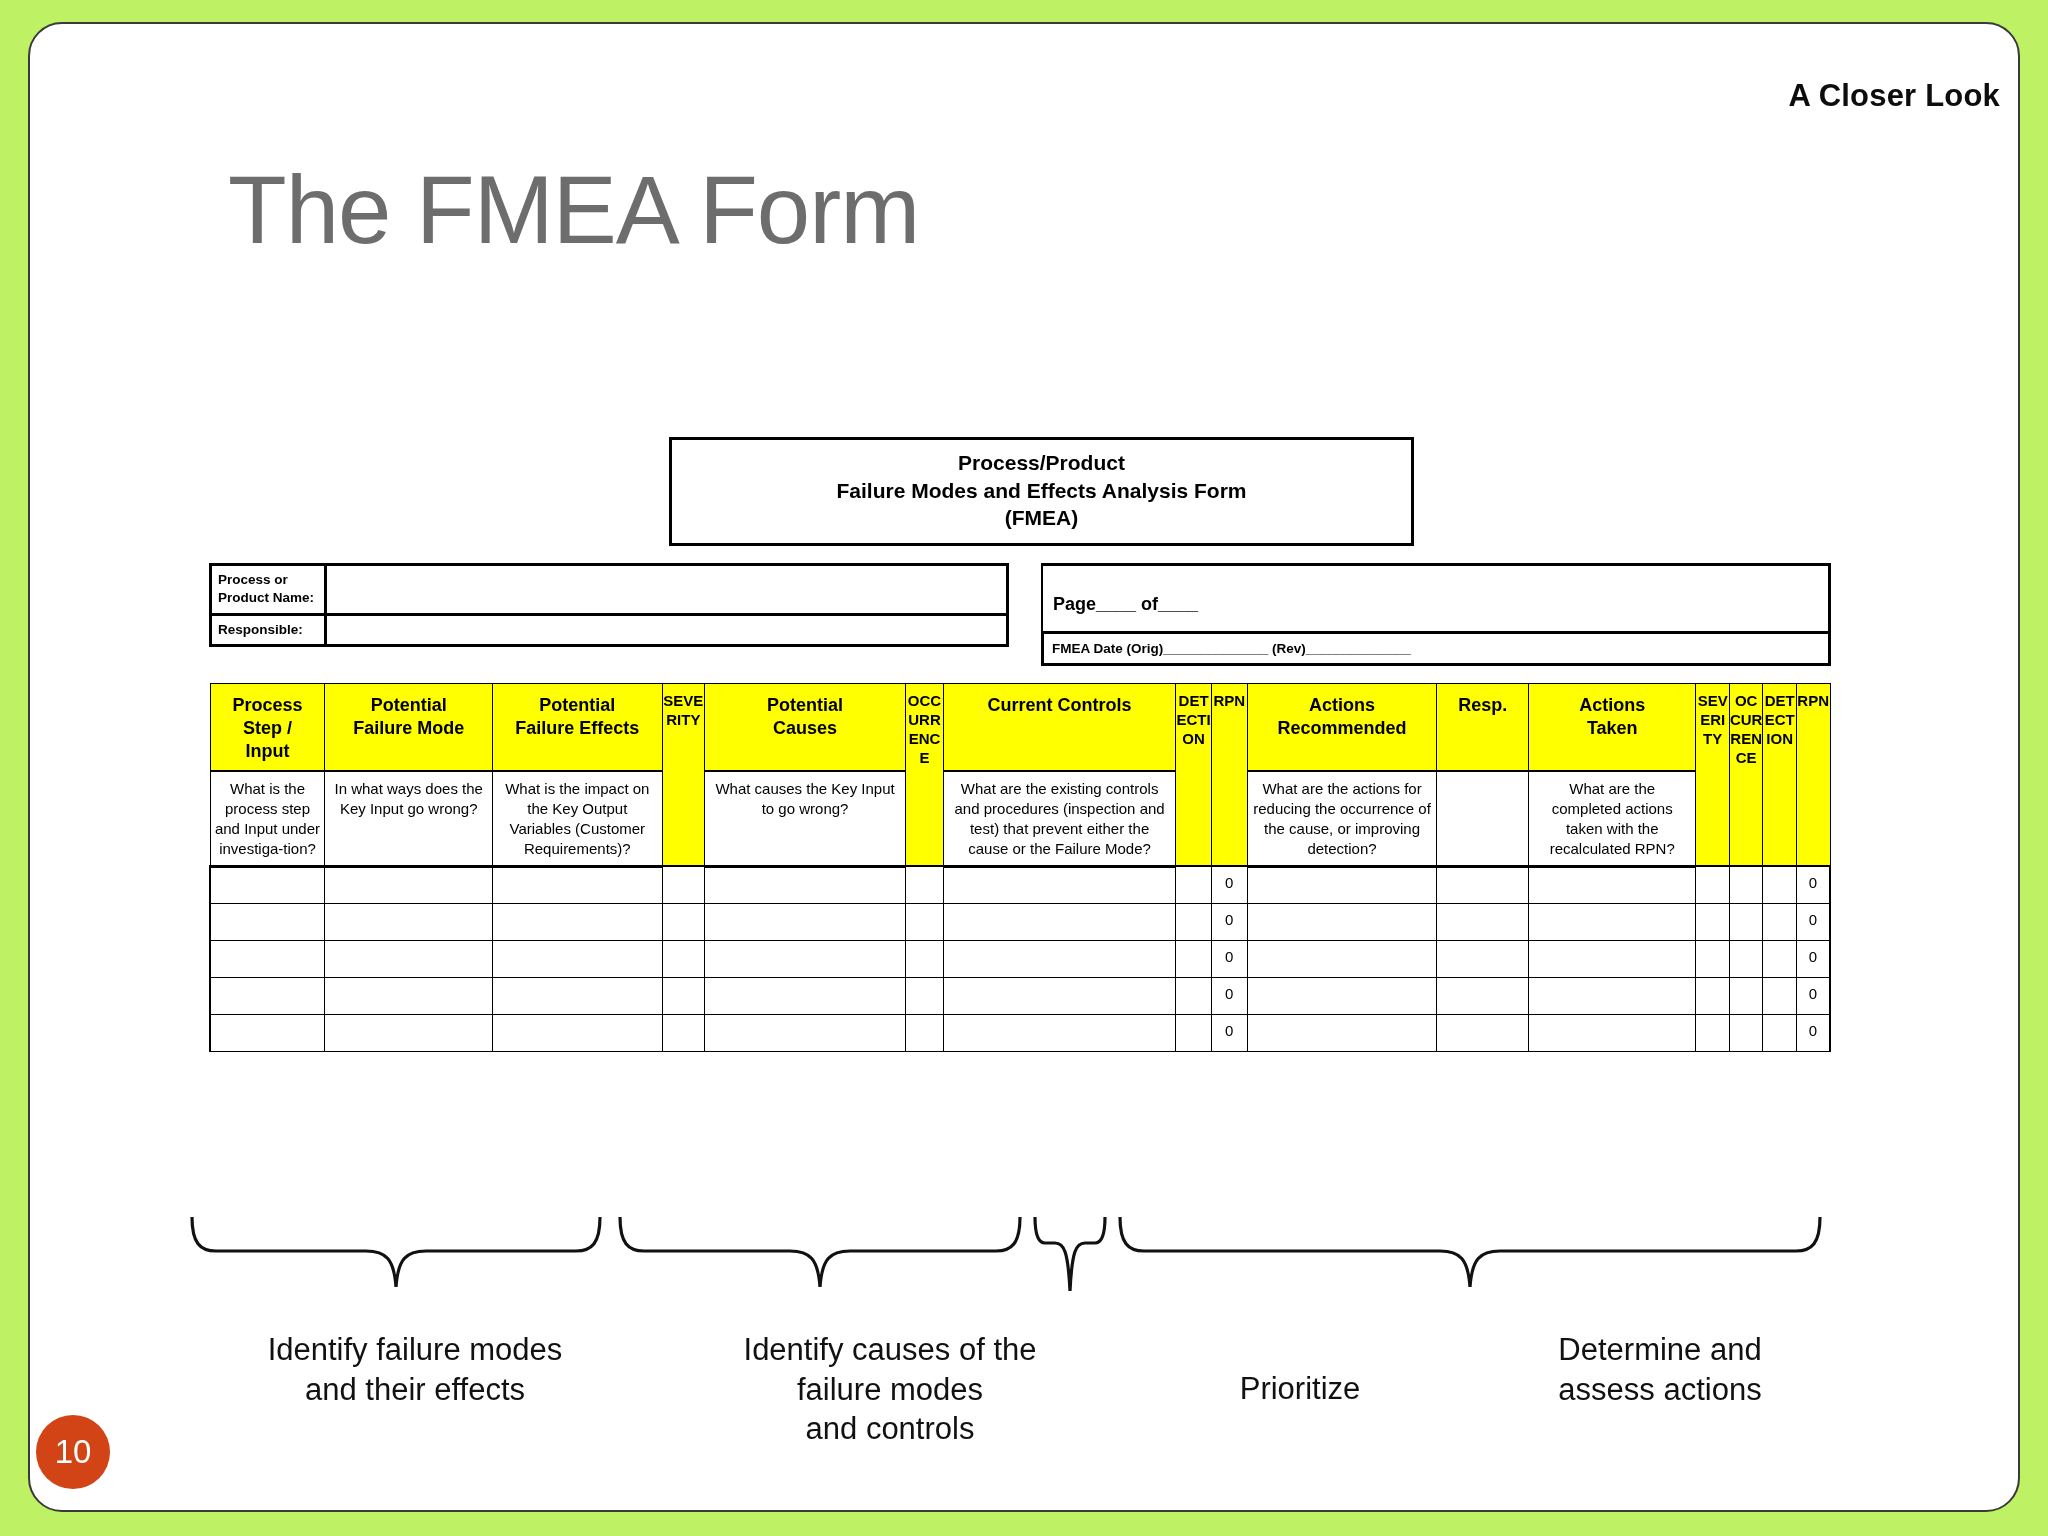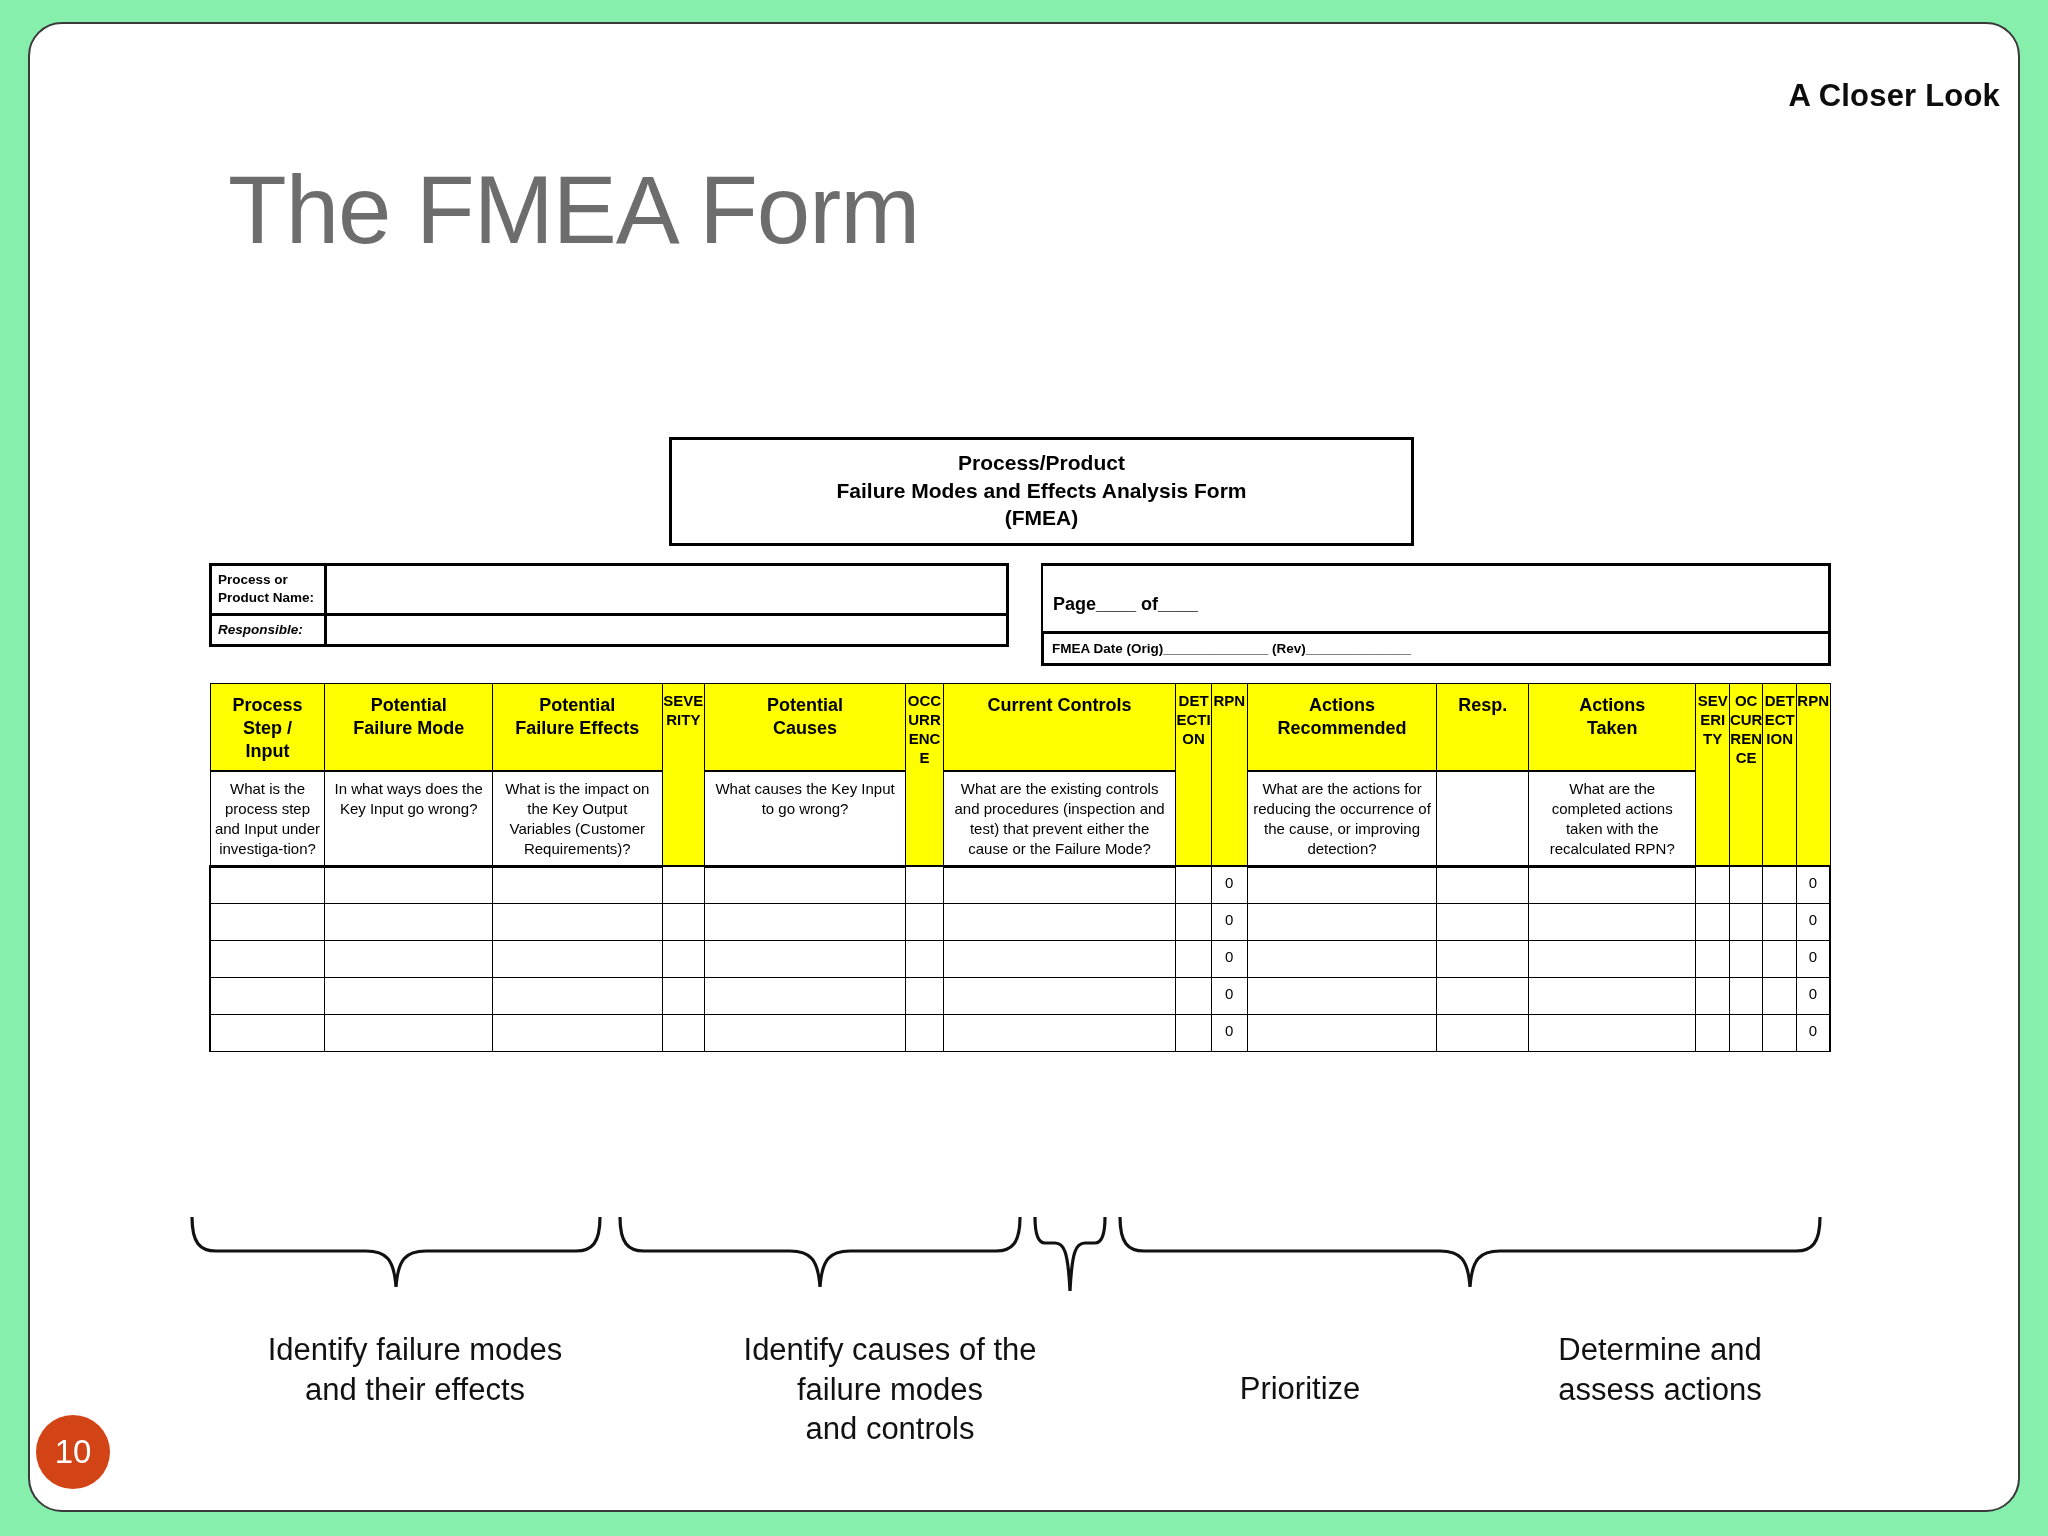--- a/index.html
+++ b/index.html
@@ -6,21 +6,21 @@
   body{
     width:2048px;height:1536px;
     background:#ffffff;
     font-family:"Liberation Sans", sans-serif;
     overflow:hidden;
   }
   .slide{
     position:relative;
     width:2048px;height:1536px;
     box-sizing:border-box;
-    background:#86efac;
+    background:#bef264;
   }
   
   .frame{
     position:absolute;
     left:28px;top:22px;
     width:1992px;height:1490px;
     border:2px solid #3a3a3a;
     border-radius:34px;
     box-sizing:border-box;
     background:#ffffff;
@@ -77,21 +77,21 @@
     margin-top:17px;
     gap:32px;
   }
   .hdr-left{width:800px;}
   .hdr-right{width:790px;}
   .hbox{
     border:3px solid #000;
     box-sizing:border-box;
     display:flex;
   }
-  .hbox + .hbox{border-top:none;font-style:italic;}
+  .hbox + .hbox{border-top:none;}
   .hcell-lbl{
     width:115px;
     border-right:3px solid #000;
     box-sizing:border-box;
     padding:5px 4px 5px 6px;
     font-size:13.5px;
     font-weight:bold;
     line-height:1.35;
     color:#000;
   }

